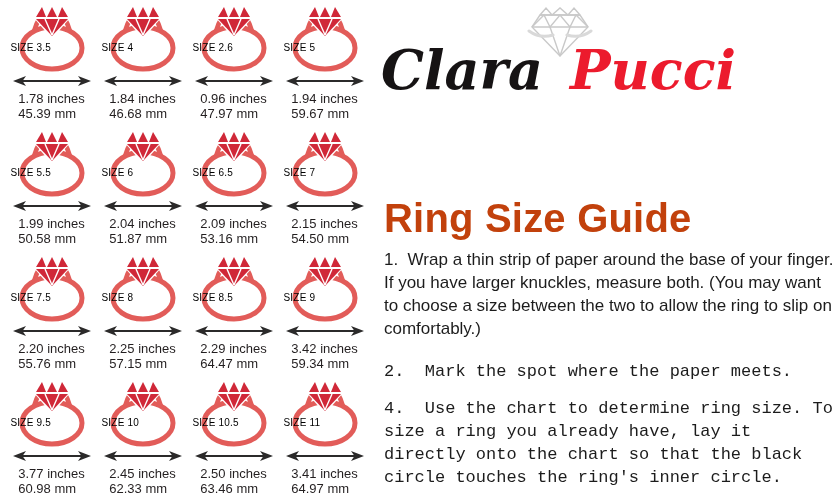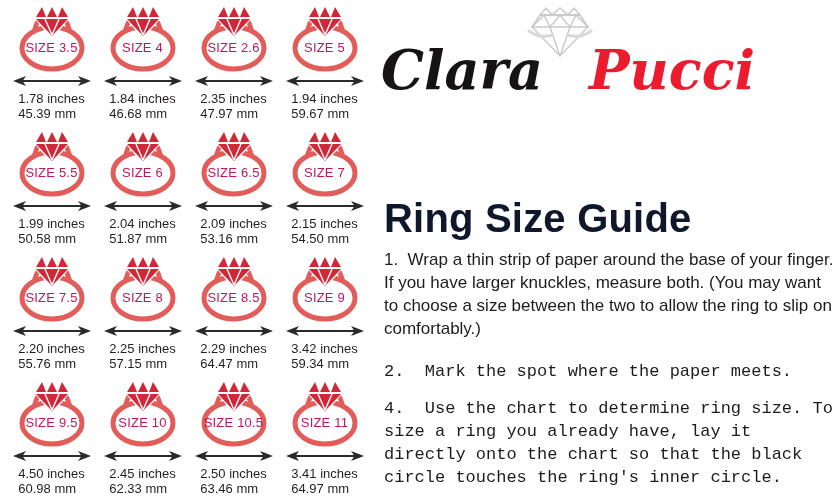--- a/index.html
+++ b/index.html
@@ -12,40 +12,40 @@
 
   
   .ring-grid{
     position:absolute;left:6px;top:0;width:372px;
     display:grid;grid-template-columns:repeat(4,91px);grid-auto-rows:125px;
   }
   .cell{display:flex;flex-direction:column;align-items:center;}
   .ring-wrap{position:relative;width:66px;height:66px;margin-top:6px;}
   .ring-wrap svg{position:absolute;left:0;top:0;}
   .size-label{
-    position:absolute;left:-8px;right:-8px;top:34px;text-align:center;
-    font-size:13px;line-height:16px;color:#be185d;letter-spacing:0.2px;white-space:nowrap;
+    position:absolute;left:-8px;right:-8px;top:34px;
+    font-size:10px;line-height:16px;color:#000000;letter-spacing:0.2px;white-space:nowrap;
   }
   .arrow-svg{margin-top:3px;}
   .dims{margin-top:4px;text-align:left;font-size:13px;line-height:15px;color:#231f20;}
 
   
   .logo{position:absolute;left:381px;top:4px;width:400px;height:98px;}
   .logo-diamond{position:absolute;left:146px;top:0px;}
   .logo-text{
-    position:absolute;left:0;bottom:2px;display:flex;align-items:baseline;gap:46px;
+    position:absolute;left:0;bottom:2px;display:flex;align-items:baseline;gap:27px;
     font-family:"DejaVu Serif","Liberation Serif",serif;font-style:italic;font-weight:bold;
     font-size:54px;line-height:60px;white-space:nowrap;
   }
   .brand-first{color:#161314;}
   .brand-second{color:var(--logo-red,#ec1b2d);}
 
   .page-title{
     position:absolute;left:384px;top:196px;
-    font-size:40px;font-weight:bold;color:#0f172a;letter-spacing:0.2px;
+    font-size:40px;font-weight:bold;color:#c2410c;letter-spacing:0.2px;
   }
   .instructions{
     position:absolute;left:384px;top:248px;width:452px;
     font-size:17px;line-height:23px;color:#1c1c1c;
   }
   .instructions p{margin:0;white-space:pre-wrap;}
   .instructions p + p{margin-top:20px;font-family:Liberation Mono, monospace;}
   .instructions p:last-child{margin-top:14px;}
 </style>
 </head>
@@ -121,21 +121,21 @@
         <line x1="40" y1="13" x2="33" y2="29" stroke="#ffffff" stroke-width="1.4"></line>
       </svg>
       <span class="size-label">SIZE 2.6</span>
     </div>
     <svg class="arrow-svg" width="78" height="12" viewBox="0 0 78 12">
       <line x1="9" y1="6" x2="69" y2="6" stroke="var(--arrow,#2b2a2a)" stroke-width="2.2"></line>
       <polygon points="0,6 13,1 9.5,6 13,11" fill="var(--arrow,#2b2a2a)"></polygon>
       <polygon points="78,6 65,1 68.5,6 65,11" fill="var(--arrow,#2b2a2a)"></polygon>
     </svg>
     <div class="dims">
-      <div>2.35 inches</div>
+      <div>0.96 inches</div>
       <div>47.97 mm</div>
     </div>
   </div>
       <div class="cell">
     <div class="ring-wrap">
       <svg width="66" height="66" viewBox="0 0 66 66">
         <ellipse cx="33" cy="42" rx="30" ry="21" fill="none" stroke="var(--band,#e25c59)" stroke-width="5"></ellipse>
         <path d="M13,24 Q17,9 27,4 L28,10 Q21,13 18,24 Z" fill="var(--band,#e25c59)"></path>
         <path d="M53,24 Q49,9 39,4 L38,10 Q45,13 48,24 Z" fill="var(--band,#e25c59)"></path>
         <polygon points="15,12 22,-1 44,-1 51,12 33,33" fill="#ffffff"></polygon>
@@ -381,21 +381,21 @@
         <line x1="40" y1="13" x2="33" y2="29" stroke="#ffffff" stroke-width="1.4"></line>
       </svg>
       <span class="size-label">SIZE 9.5</span>
     </div>
     <svg class="arrow-svg" width="78" height="12" viewBox="0 0 78 12">
       <line x1="9" y1="6" x2="69" y2="6" stroke="var(--arrow,#2b2a2a)" stroke-width="2.2"></line>
       <polygon points="0,6 13,1 9.5,6 13,11" fill="var(--arrow,#2b2a2a)"></polygon>
       <polygon points="78,6 65,1 68.5,6 65,11" fill="var(--arrow,#2b2a2a)"></polygon>
     </svg>
     <div class="dims">
-      <div>4.50 inches</div>
+      <div>3.77 inches</div>
       <div>60.98 mm</div>
     </div>
   </div>
       <div class="cell">
     <div class="ring-wrap">
       <svg width="66" height="66" viewBox="0 0 66 66">
         <ellipse cx="33" cy="42" rx="30" ry="21" fill="none" stroke="var(--band,#e25c59)" stroke-width="5"></ellipse>
         <path d="M13,24 Q17,9 27,4 L28,10 Q21,13 18,24 Z" fill="var(--band,#e25c59)"></path>
         <path d="M53,24 Q49,9 39,4 L38,10 Q45,13 48,24 Z" fill="var(--band,#e25c59)"></path>
         <polygon points="15,12 22,-1 44,-1 51,12 33,33" fill="#ffffff"></polygon>

